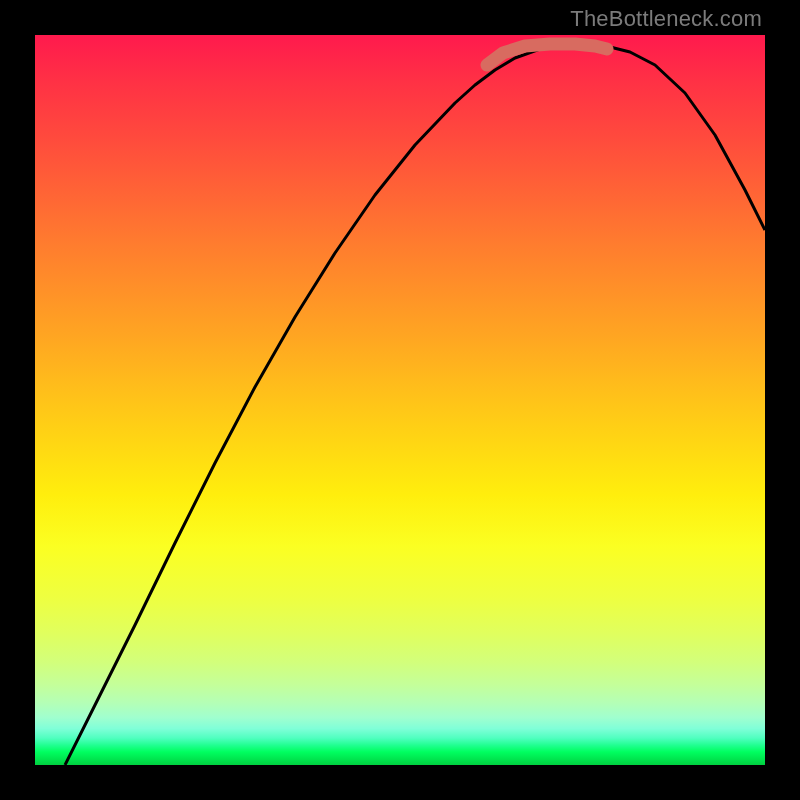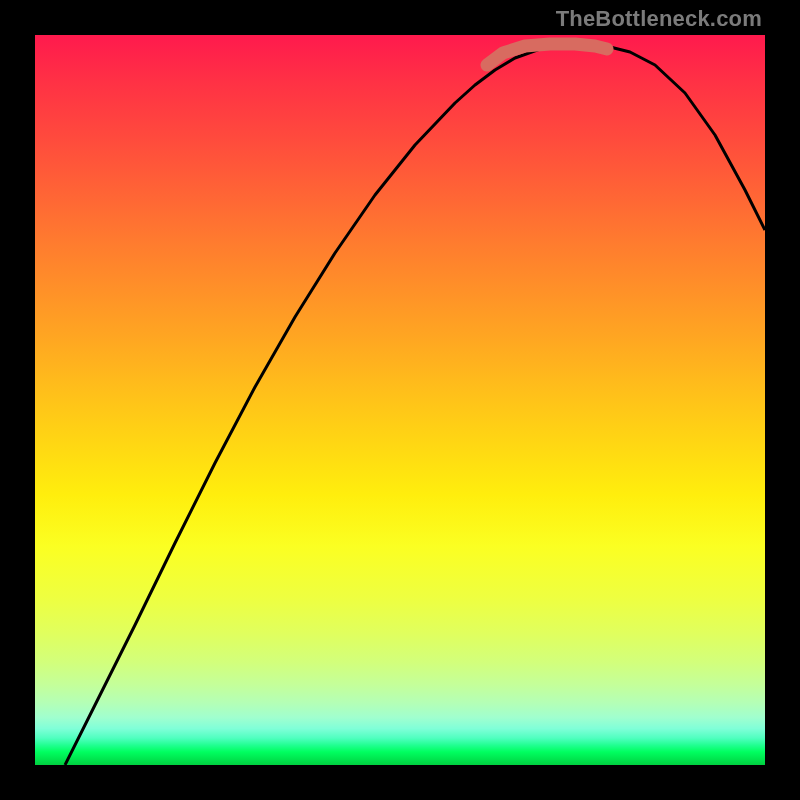--- a/index.html
+++ b/index.html
@@ -46,21 +46,21 @@
       #00e850 99.1%,
       #00d040 100%
     );
   }
   .watermark {
     position: absolute;
     top: 6px;
     right: 38px;
     font-family: Arial, Helvetica, sans-serif;
     font-size: 22px;
-    font-weight: 700;
+    font-weight: 400;
     color: #7b7b7b;
     letter-spacing: 0.2px;
   }
   svg.curve {
     position: absolute;
     left: 0;
     top: 0;
     width: 730px;
     height: 730px;
   }

